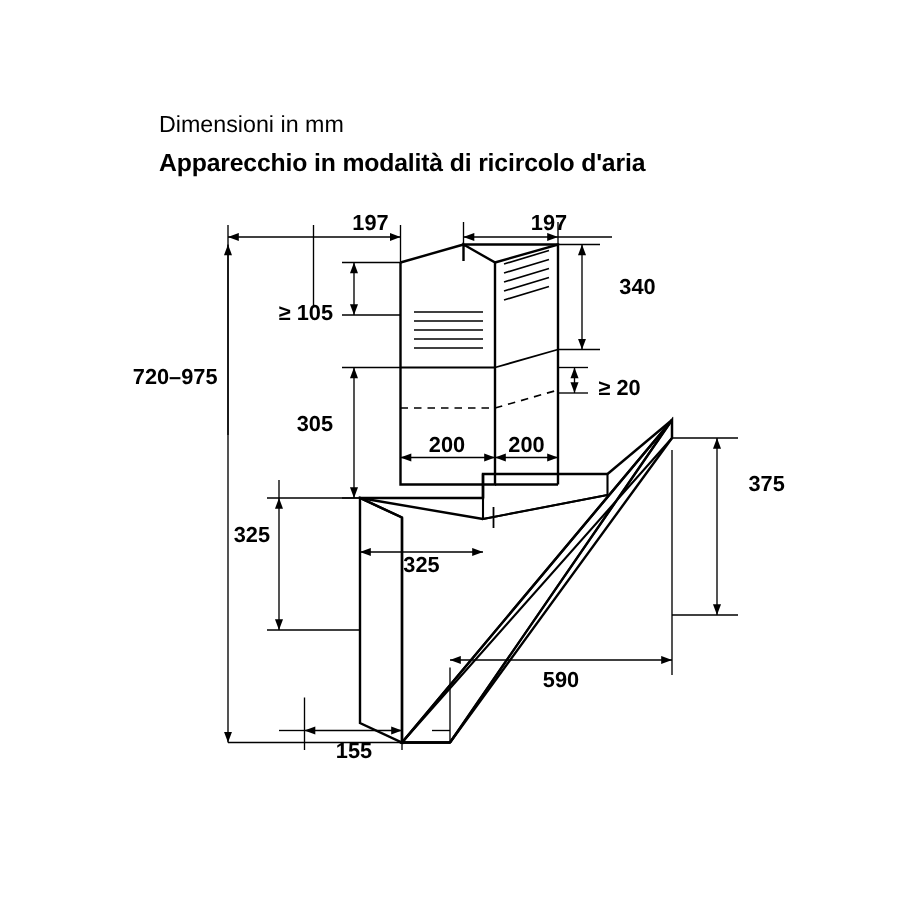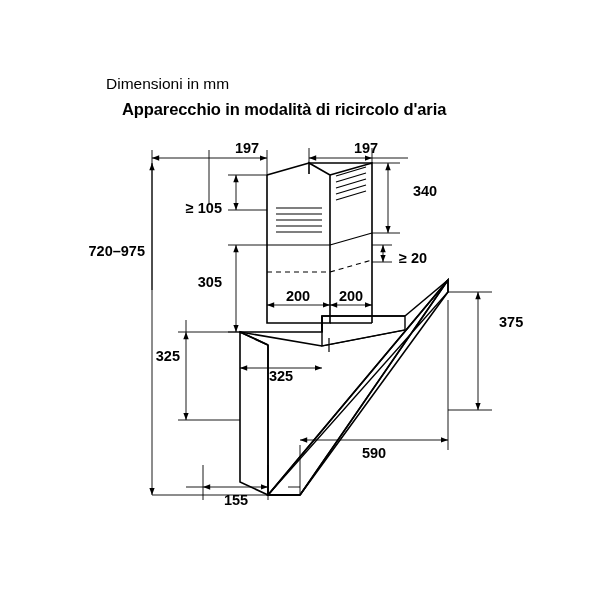--- a/index.html
+++ b/index.html
@@ -29,21 +29,21 @@
     font-size: 15.5px;
     line-height: 20px;
     color: #000;
     font-weight: normal;
     margin: 0;
   }
   .maintitle {
     font-size: 16.5px;
     line-height: 22px;
     font-weight: bold;
-    margin: 4px 0 0 16px;
+    margin: 4px 0 0 0;
     letter-spacing: -0.1px;
   }
   svg.drawing {
     position: absolute;
     left: 0;
     top: 0;
     width: 600px;
     height: 600px;
   }
   .dimtext {

